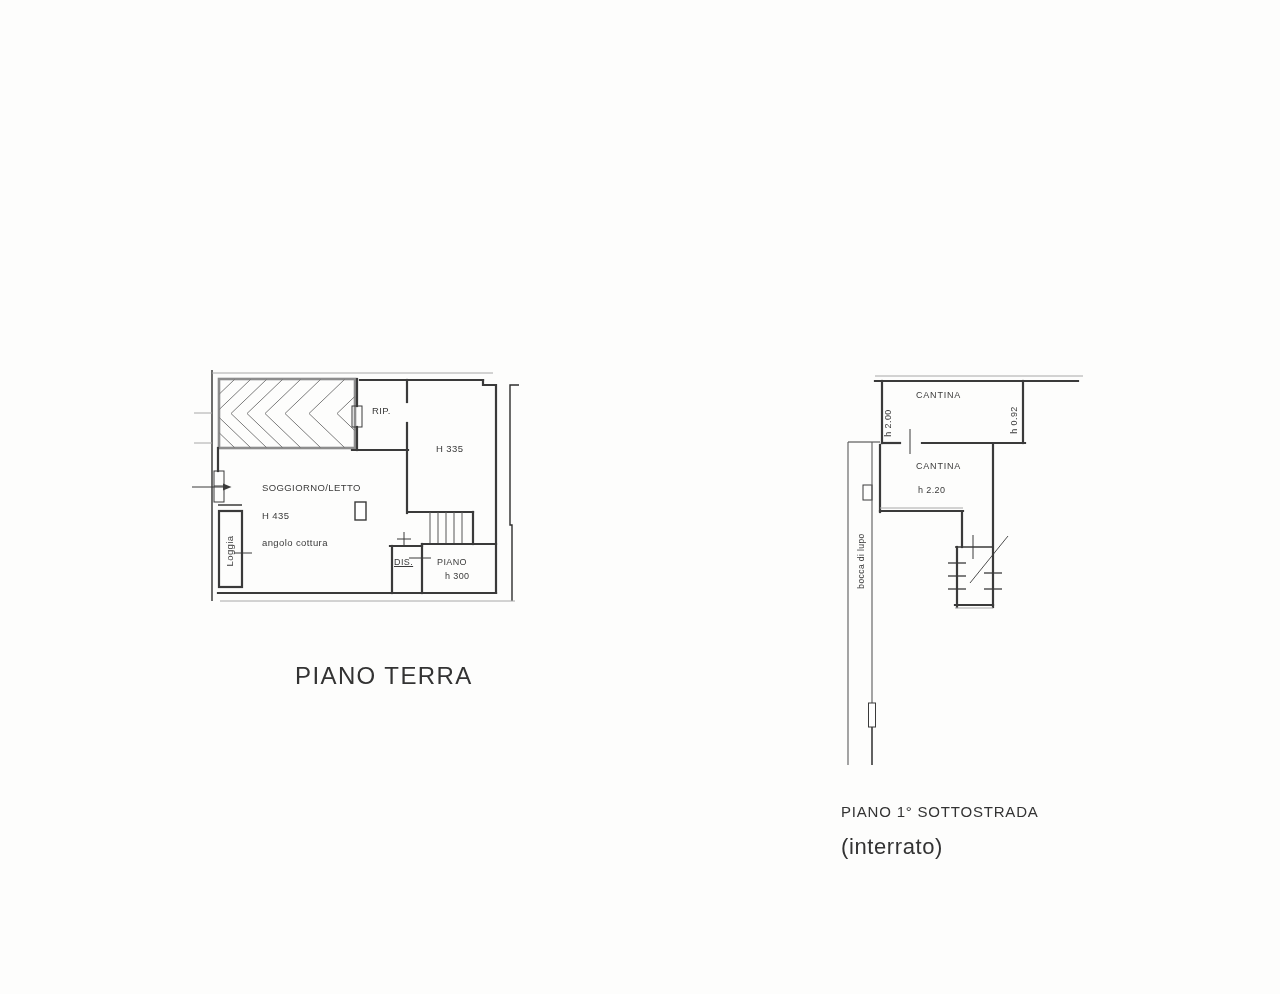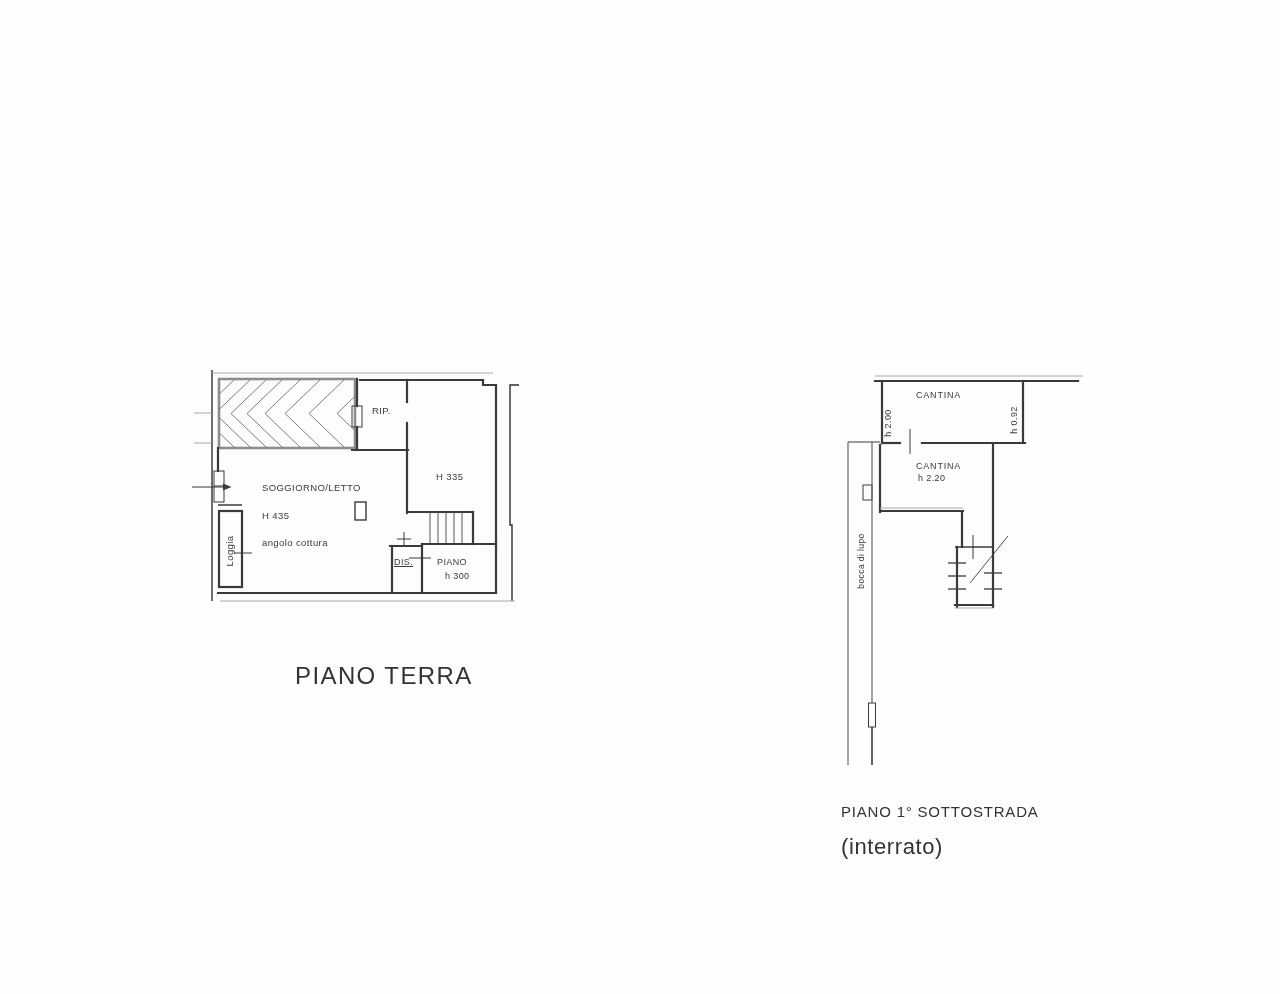--- a/index.html
+++ b/index.html
@@ -168,32 +168,32 @@
 
     <g stroke="#5a5a5a" stroke-width="1.1">
       <line x1="8" y1="74" x2="8" y2="397"></line>
       <line x1="32" y1="74" x2="32" y2="335"></line>
       <rect x="28.5" y="335" width="7" height="24" fill="#fff" stroke="#3a3a3a" stroke-width="1"></rect>
       <line x1="32" y1="359" x2="32" y2="397" stroke-width="1.6" stroke="#3a3a3a"></line>
     </g>
   </svg>
 
   <div class="lbl" style="left:372px;top:405px;">RIP.</div>
-  <div class="lbl" style="left:436px;top:443px;margin-top:28px;">H 335</div>
+  <div class="lbl" style="left:436px;top:443px;">H 335</div>
   <div class="lbl" style="left:262px;top:482px;">SOGGIORNO/LETTO</div>
   <div class="lbl" style="left:262px;top:496px;margin-top:41px;">angolo cottura</div>
   <div class="lbl" style="left:262px;top:510px;">H 435</div>
   <div class="lbl lbl-rot" style="left:205px;top:545px;width:50px;">Loggia</div>
   <div class="lbl lbl-sm" style="left:394px;top:556px;text-decoration:underline;">DIS.</div>
   <div class="lbl lbl-sm" style="left:437px;top:556px;">PIANO</div>
   <div class="lbl lbl-sm" style="left:445px;top:570px;">h 300</div>
   <div class="plan-title" style="left:295px;top:662px;">PIANO TERRA</div>
 
   <div class="lbl lbl-sm" style="left:916px;top:389px;letter-spacing:0.8px;">CANTINA</div>
   <div class="lbl lbl-sm lbl-rot" style="left:868px;top:417px;width:40px;">h 2.00</div>
   <div class="lbl lbl-sm lbl-rot" style="left:994px;top:414px;width:40px;">h 0.92</div>
   <div class="lbl lbl-sm" style="left:916px;top:460px;letter-spacing:0.8px;">CANTINA</div>
-  <div class="lbl lbl-sm" style="left:918px;top:472px;">h 2.20</div>
+  <div class="lbl lbl-sm" style="left:918px;top:484px;">h 2.20</div>
   <div class="lbl lbl-sm lbl-rot" style="left:826px;top:555px;width:70px;font-size:8.5px;">bocca di lupo</div>
   <div class="plan-title" style="left:841px;top:803px;letter-spacing:0.8px;font-size:15px;">PIANO 1° SOTTOSTRADA</div>
   <div class="plan-subtitle" style="left:841px;top:834px;">(interrato)</div>
 
 </div>
 
 </body></html>

